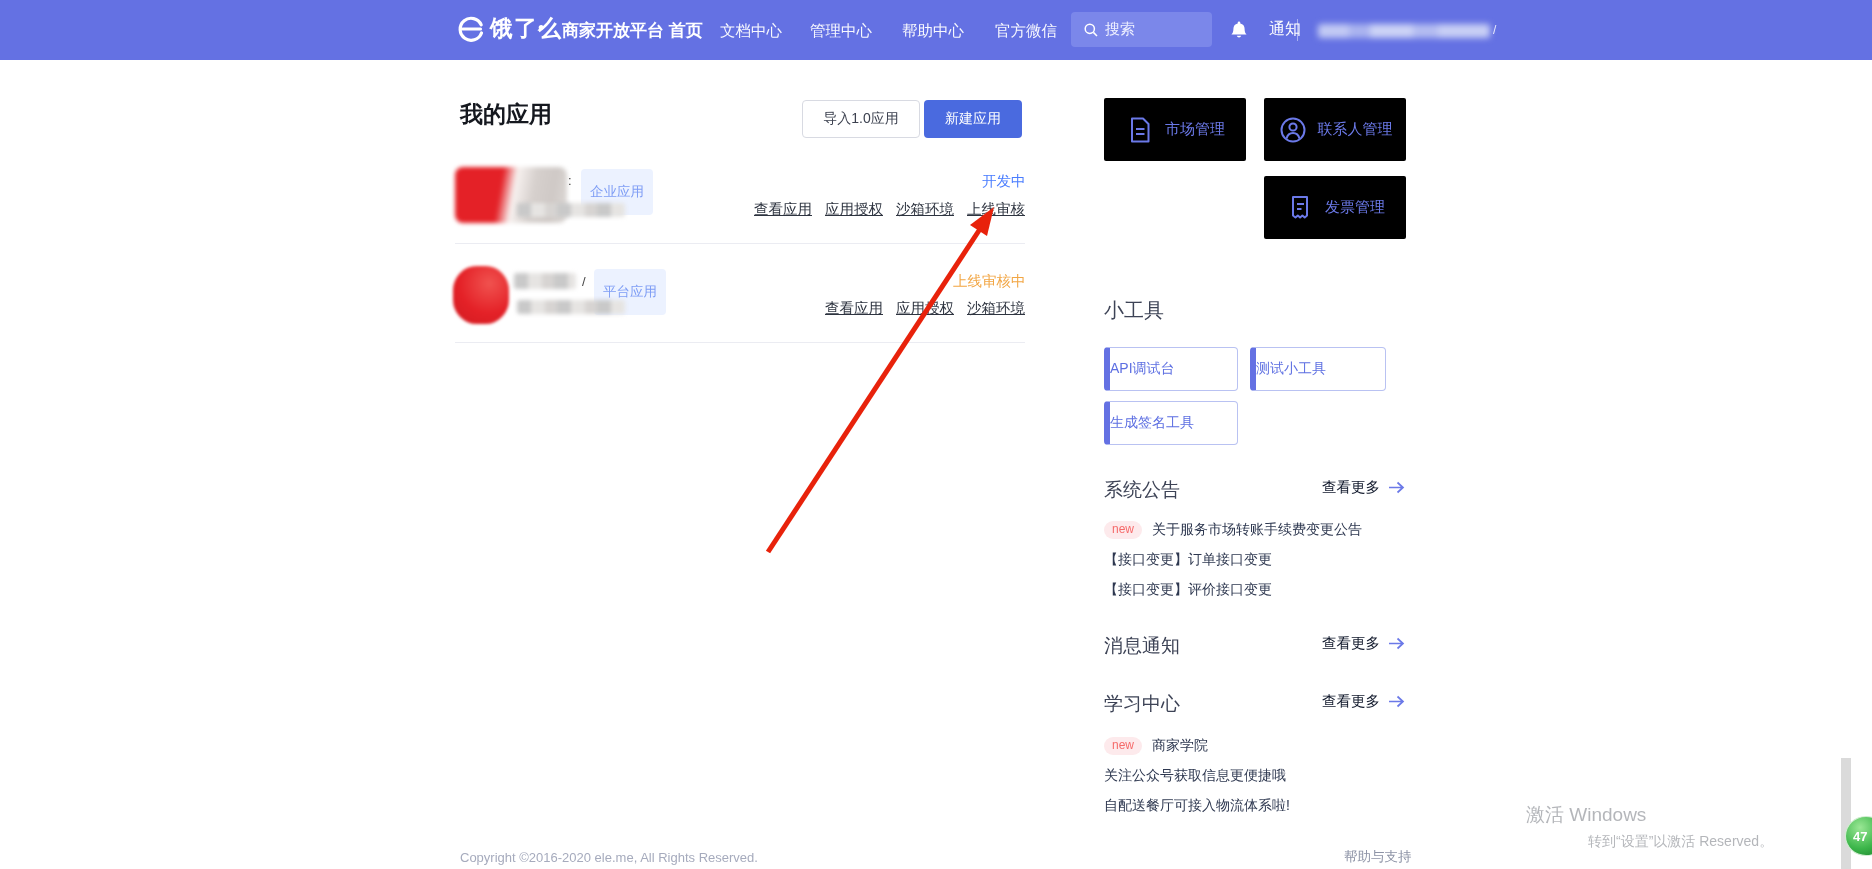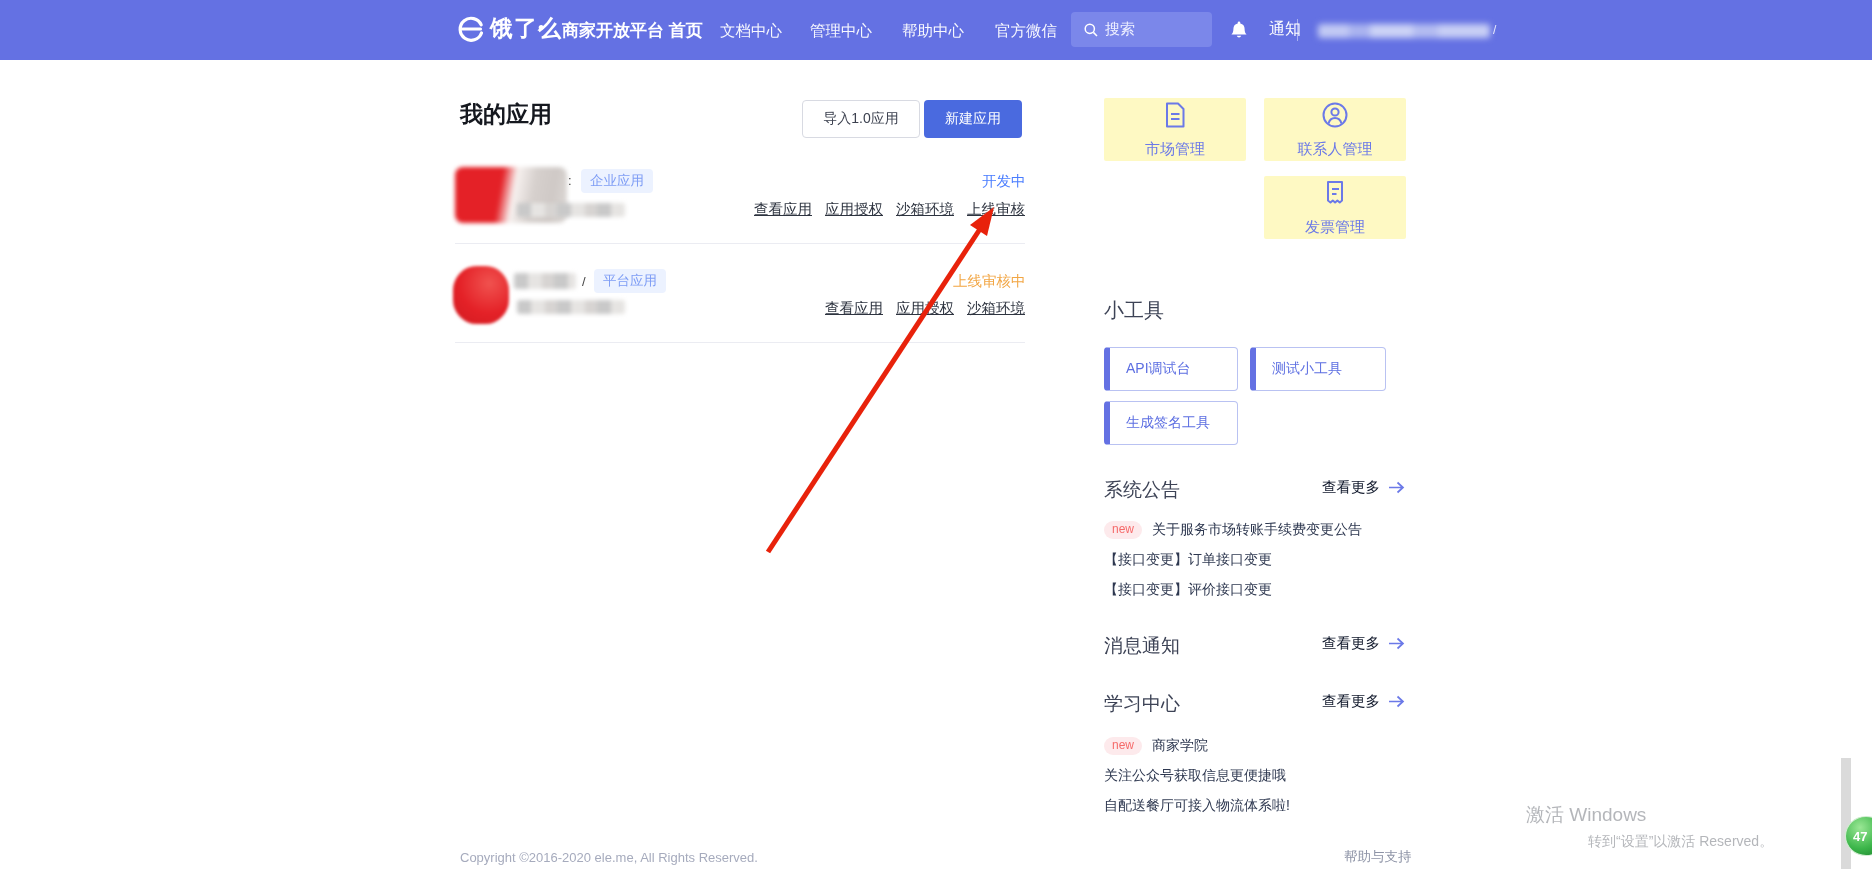--- a/index.html
+++ b/index.html
@@ -33,34 +33,34 @@
 
   
   .redact-1 { position:absolute; left:455px; top:167px; width:112px; height:56px; border-radius:8px;
     background:linear-gradient(100deg,#e42127 0%,#e42127 40%,#f7f1ef 52%,#d6d0cd 68%,#cfc9c6 84%,#dedad7 100%);
     filter:blur(2px); }
   .redact-avatar2 { position:absolute; left:453px; top:266px; width:56px; height:58px; border-radius:42%;
     background:radial-gradient(circle at 65% 30%, #f0524f 0%, #e42127 55%, #d01a20 100%); filter:blur(1.5px); }
   .redact-line { position:absolute; border-radius:3px; filter:blur(2.2px);
     background:repeating-linear-gradient(90deg,#c9c9c9 0 14px,#e6e4e2 14px 28px,#d7d4d2 28px 40px); }
   .name-suffix { position:absolute; font-size:13px; color:#444; }
-  .app-tag { position:absolute; background:#ecf2ff; color:#7e9df5; font-size:13.5px; border-radius:4px; padding:3px 9px; white-space:nowrap; }
+  .app-tag { position:absolute; background:#ecf2ff; color:#7e9df5; font-size:13.5px; border-radius:4px; padding:14px 9px; white-space:nowrap; }
   .app-status { position:absolute; font-size:14.5px; white-space:nowrap; }
   .links-row { position:absolute; display:flex; justify-content:flex-end; gap:13px; width:390px; }
   .app-link { font-size:14.5px; color:#2e3440; cursor:pointer; white-space:nowrap;text-decoration:underline; }
   .row-divider { position:absolute; left:455px; width:570px; height:1px; background:#ebecf2; }
 
   
-  .qcard { position:absolute; width:142px; height:63px; background:#fef9c3; border-radius:2px;
-    display:flex; align-items:center; justify-content:center; gap:10px; cursor:pointer;flex-direction:column; }
+  .qcard { position:absolute; width:142px; height:63px; background:#000000; border-radius:2px;
+    display:flex; align-items:center; justify-content:center; gap:10px; cursor:pointer; }
   .qcard-label { color:#6b79e8; font-size:15px; white-space:nowrap; }
 
   .side-h { position:absolute; font-size:19px; color:#3d4356; white-space:nowrap; }
   .tool-btn { position:absolute; height:44px; background:#fff; border:1px solid #b9c2f2; border-left:6px solid #6471e3;
-    border-radius:4px; color:#5d6fe2; font-size:14px; display:flex; align-items:center; padding-left:16px; cursor:pointer; white-space:nowrap; }
+    border-radius:4px; color:#5d6fe2; font-size:14px; display:flex; align-items:center; cursor:pointer; white-space:nowrap; }
 
   .more-link { position:absolute; display:flex; align-items:center; gap:8px; color:#0f172a; font-size:14.5px; cursor:pointer; }
   .news-item { position:absolute; display:flex; align-items:center; gap:10px; font-size:14px; color:#2e3850; cursor:pointer; white-space:nowrap; }
   .new-badge { background:#fdeaec; color:#f56a6a; font-size:12px; border-radius:9px; padding:2px 8px; line-height:1.1; }
 
   
   .copyright { position:absolute; left:460px; top:850px; font-size:13px; color:#a6abbd; }
   .help-link { position:absolute; left:1344px; top:848px; font-size:13.5px; color:#8d93a6; cursor:pointer; }
   .wm1 { position:absolute; left:1526px; top:802px; font-size:19px; color:rgba(118,122,130,.55); }
   .wm2 { position:absolute; left:1588px; top:833px; font-size:14px; color:rgba(118,122,130,.55); }

